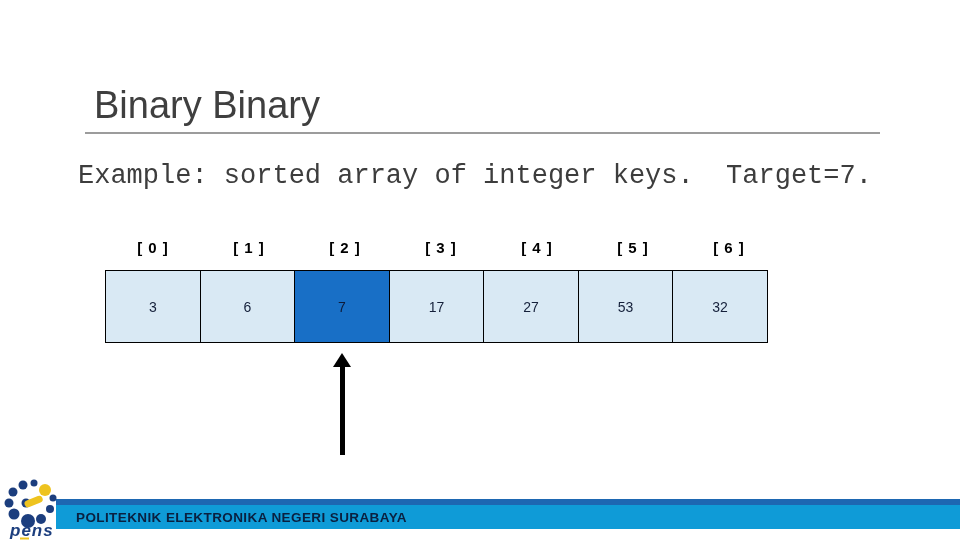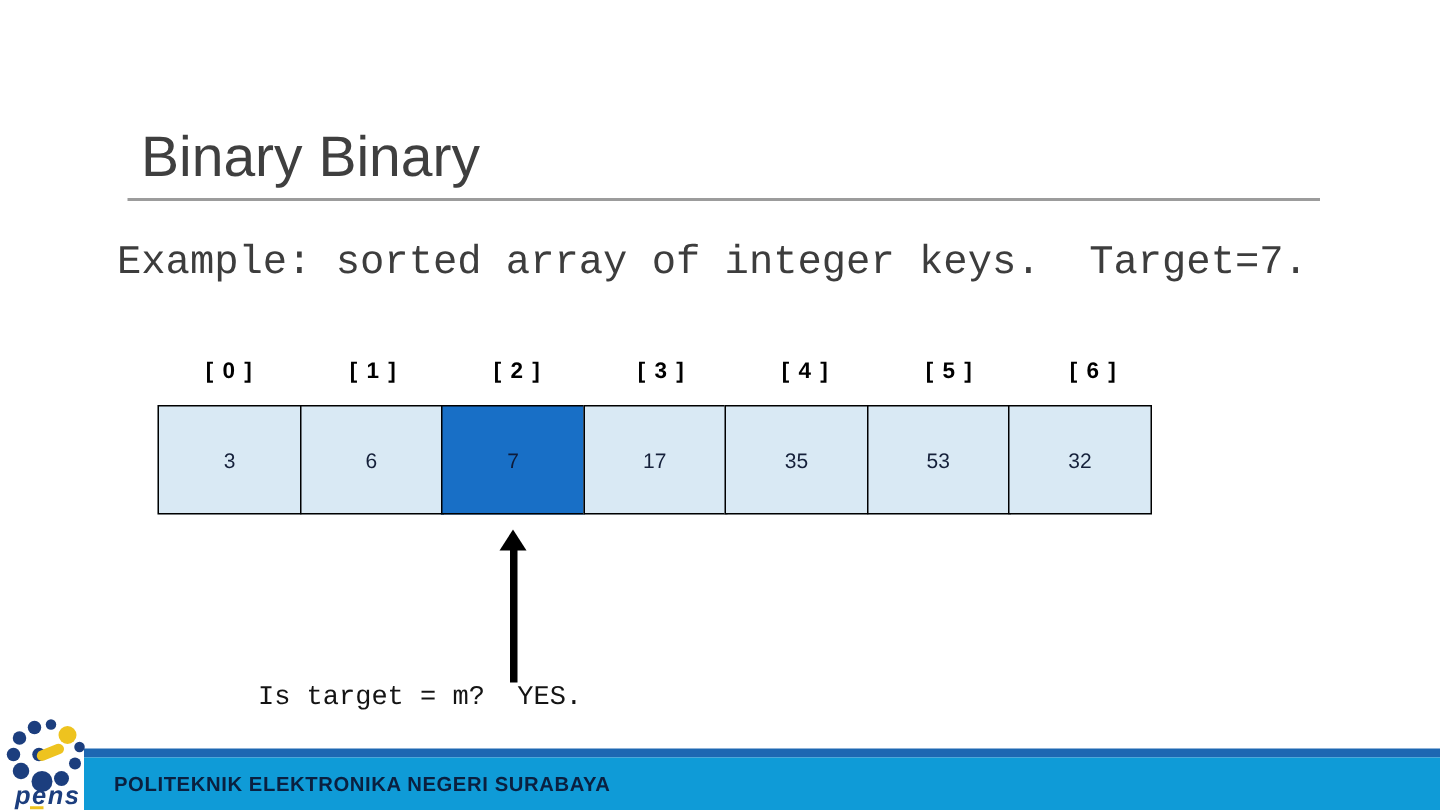--- a/index.html
+++ b/index.html
@@ -102,21 +102,21 @@
 
   .footer-strip {
     position: absolute;
     left: 56px; top: 499px;
     width: 904px; height: 6px;
     background: #1d67b2;
   }
   .footer-bar {
     position: absolute;
     left: 56px; top: 505px;
-    width: 904px; height: 35px;
+    width: 904px; height: 24px;
     background: #0f9bd7;
     display: flex;
     align-items: center;
   }
   .footer-title {
     margin-left: 20px;
     font-size: 13.5px;
     font-weight: 700;
     color: #0a2040;
     letter-spacing: 0.4px;
@@ -146,29 +146,28 @@
     <div class="index-label">[ 4 ]</div>
     <div class="index-label">[ 5 ]</div>
     <div class="index-label">[ 6 ]</div>
   </div>
 
   <div class="array-row">
     <div class="array-cell">3</div>
     <div class="array-cell">6</div>
     <div class="array-cell highlight">7</div>
     <div class="array-cell">17</div>
-    <div class="array-cell">35</div>
+    <div class="array-cell">27</div>
     <div class="array-cell">53</div>
     <div class="array-cell">32</div>
   </div>
 
   <div class="arrow-head"></div>
   <div class="arrow-shaft"></div>
 
-  <div class="question-line">Is target = m?  YES.</div>
 
   <div class="footer-strip"></div>
   <div class="footer-bar">
     <div class="footer-title">POLITEKNIK ELEKTRONIKA NEGERI SURABAYA</div>
   </div>
 
   <svg class="logo" viewBox="0 0 58 61" xmlns="http://www.w3.org/2000/svg">
 
     <circle cx="25" cy="42" r="7" fill="#1c3e7e"></circle>
     <circle cx="11" cy="35" r="5.5" fill="#1c3e7e"></circle>

